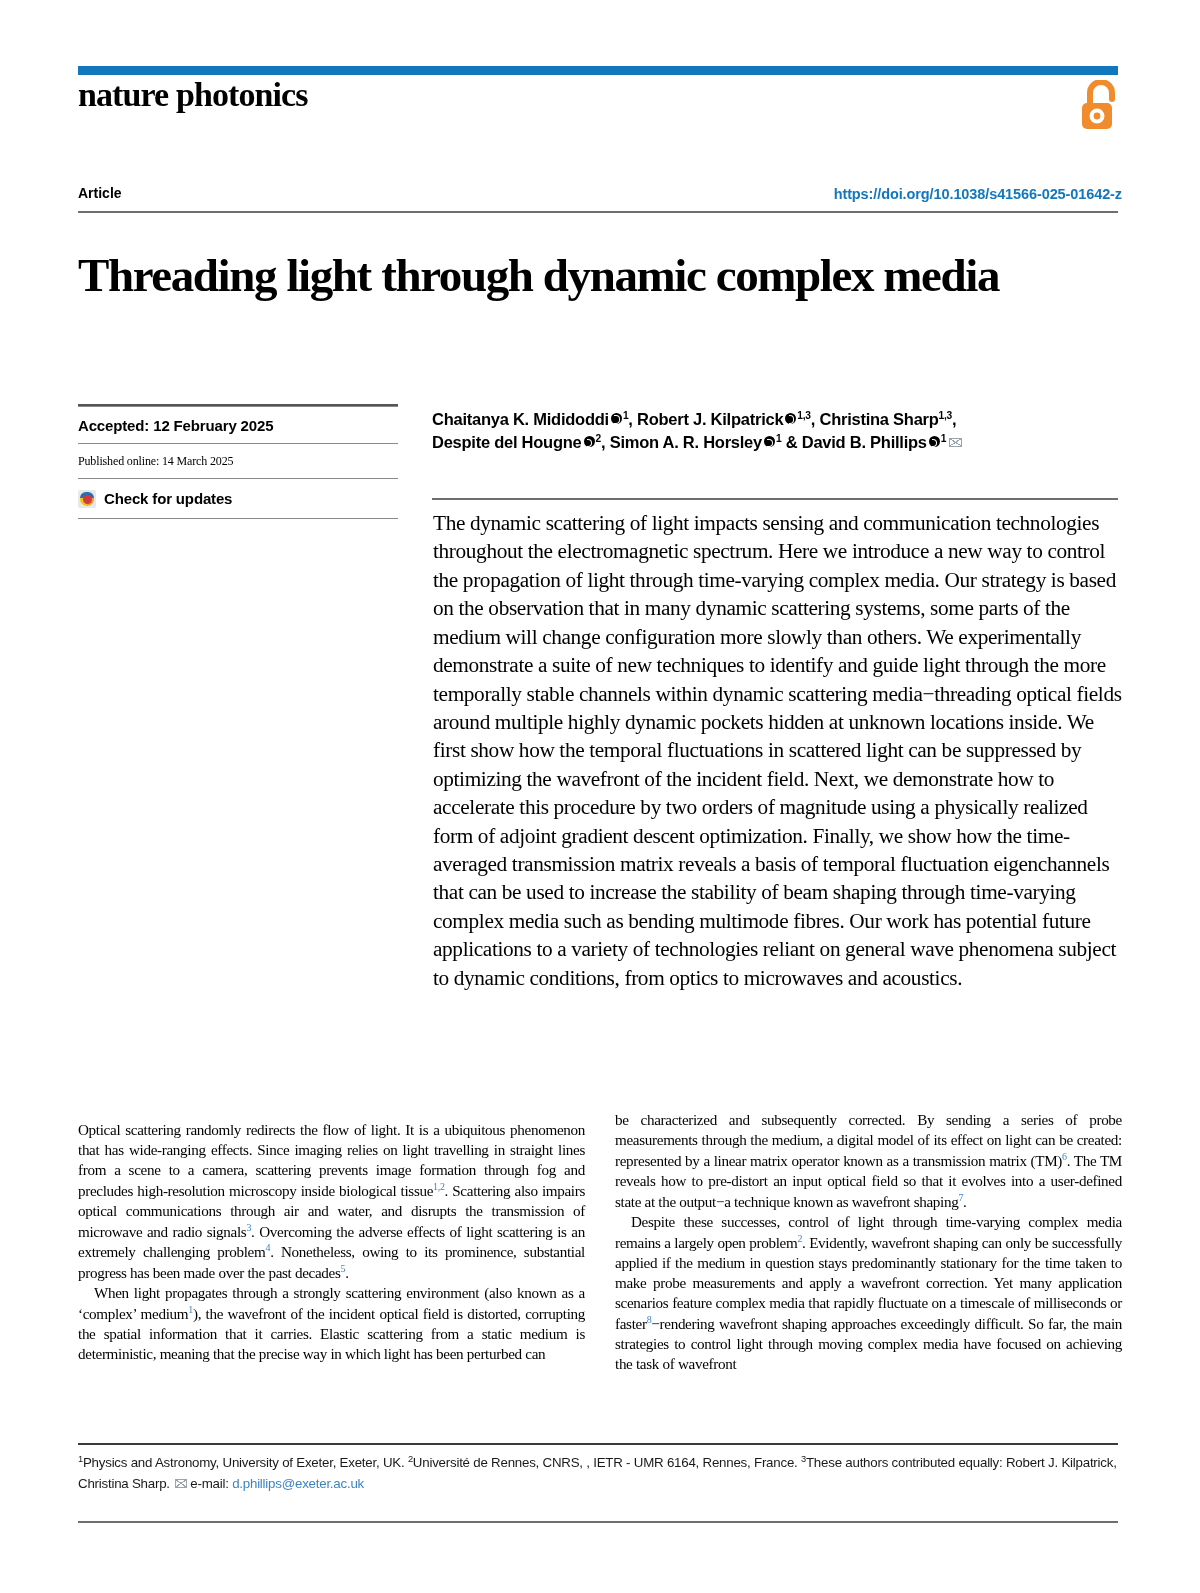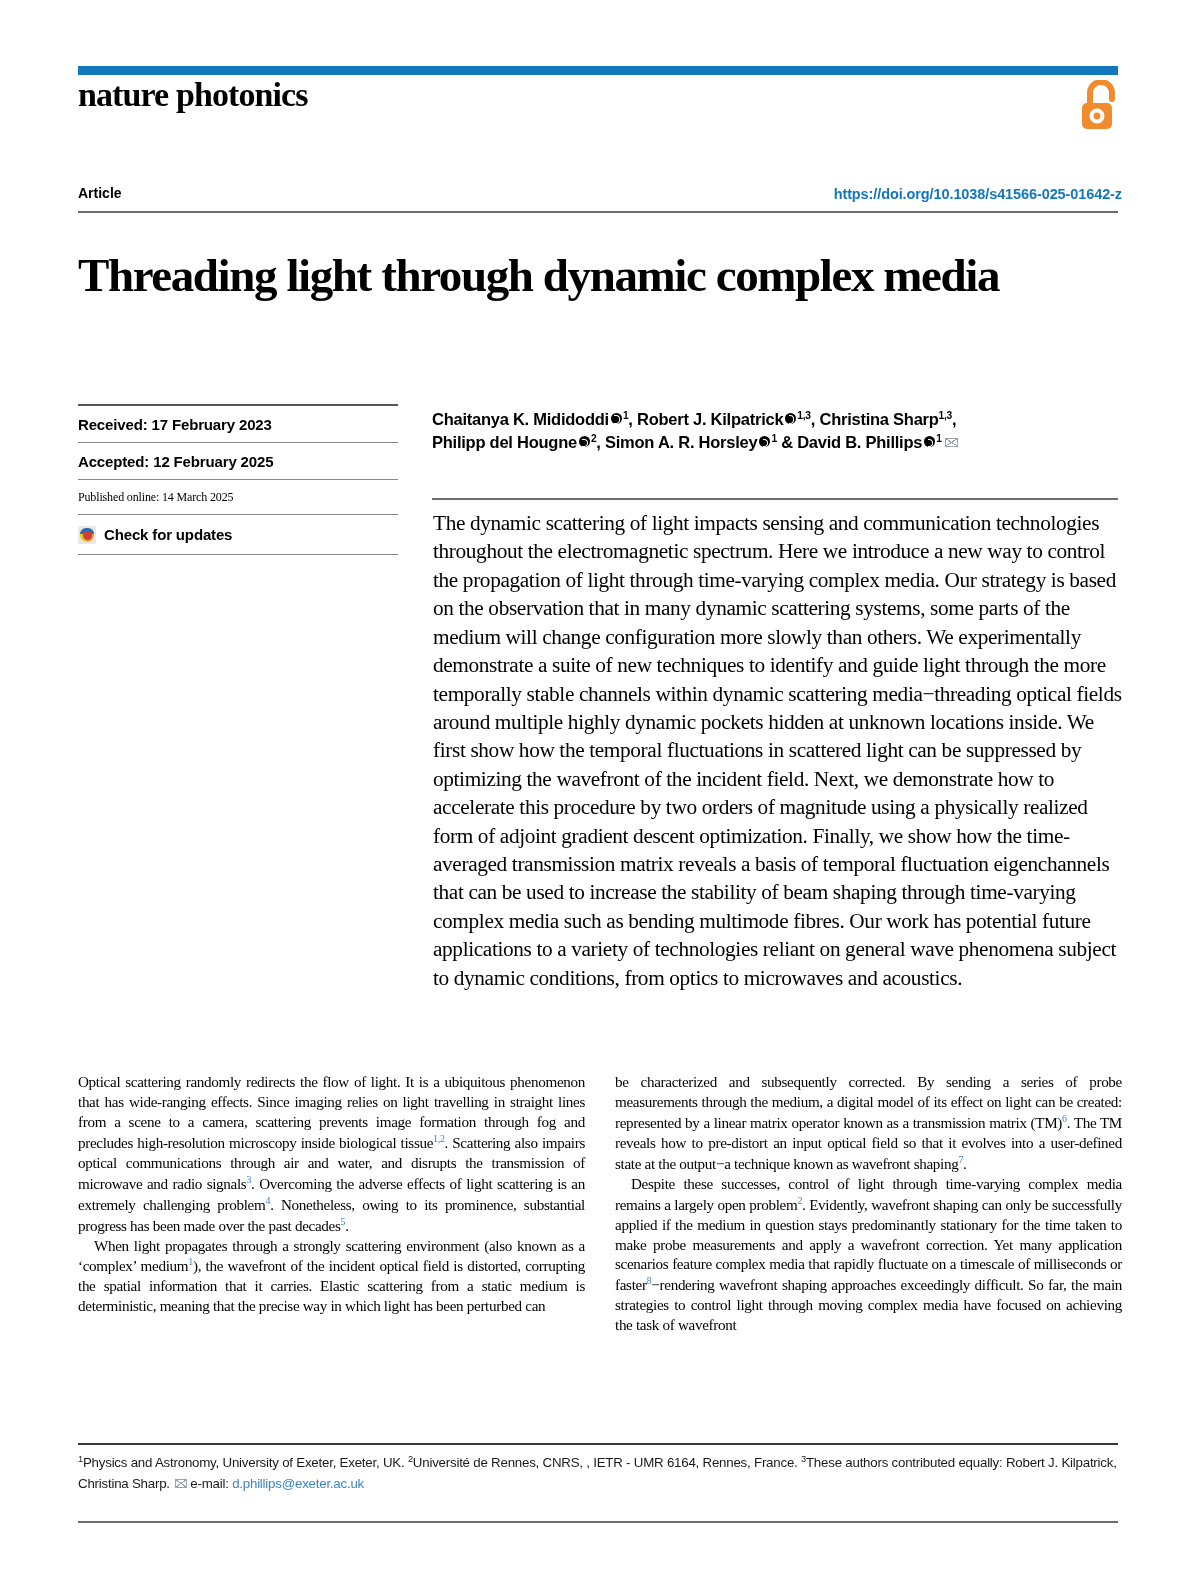--- a/index.html
+++ b/index.html
@@ -141,21 +141,21 @@
     line-height: 1.335;
     color: #000;
     letter-spacing: -0.37px;
     text-align: left;
   }
 
   
   .cols {
     position: absolute; left: 78px; top: 1072px;
     width: 1044px; height: 340px;
-    display: flex; gap: 30px;
+    display: flex; gap: 30px; align-items: center;
   }
   .col { width: 507px; }
   .col p {
     margin: 0;
     font-family: "Liberation Serif", serif;
     font-size: 15.15px;
     line-height: 1.315;
     text-align: justify;
     letter-spacing: -0.33px;
     color: #000;
@@ -221,41 +221,40 @@
   </svg>
 
   <div class="article-label">Article</div>
   <a class="doi-link" href="#">https://doi.org/10.1038/s41566-025-01642-z</a>
   <div class="rule-under-article"></div>
 
   <h1 class="title">Threading light through dynamic complex media</h1>
 
   <div class="meta">
     <div class="rule thick"></div>
-    <div class="meta-item">Received: 17 February 2023</div>
     <div class="rule"></div>
     <div class="meta-item">Accepted: 12 February 2025</div>
     <div class="rule"></div>
     <div class="meta-item serif">Published online: 14 March 2025</div>
     <div class="rule"></div>
     <div class="meta-item updates">
       <span class="crossmark">
         <i class="cm-top"></i>
           <i class="cm-left"></i>
           <i class="cm-right"></i>
           <i class="cm-dot"></i>
       </span>
       <span>Check for updates</span>
     </div>
     <div class="rule"></div>
   </div>
 
   <div class="authors">
     <span>Chaitanya K. Mididoddi</span><span class="orcid"></span><sup>1</sup><span>, Robert J. Kilpatrick</span><span class="orcid"></span><sup>1,3</sup><span>, Christina Sharp</span><sup>1,3</sup><span>,</span><br>
-    <span>Philipp del Hougne</span><span class="orcid"></span><sup>2</sup><span>, Simon A. R. Horsley</span><span class="orcid"></span><sup>1</sup><span> &amp; David B. Phillips</span><span class="orcid"></span><sup>1</sup><span class="env"></span>
+    <span>Despite del Hougne</span><span class="orcid"></span><sup>2</sup><span>, Simon A. R. Horsley</span><span class="orcid"></span><sup>1</sup><span> &amp; David B. Phillips</span><span class="orcid"></span><sup>1</sup><span class="env"></span>
   </div>
 
   <div class="rule-abstract"></div>
 
   <div class="abstract">The dynamic scattering of light impacts sensing and communication technologies throughout the electromagnetic spectrum. Here we introduce a new way to control the propagation of light through time-varying complex media. Our strategy is based on the observation that in many dynamic scattering systems, some parts of the medium will change configuration more slowly than others. We experimentally demonstrate a suite of new techniques to identify and guide light through the more temporally stable channels within dynamic scattering media−threading optical fields around multiple highly dynamic pockets hidden at unknown locations inside. We first show how the temporal fluctuations in scattered light can be suppressed by optimizing the wavefront of the incident field. Next, we demonstrate how to accelerate this procedure by two orders of magnitude using a physically realized form of adjoint gradient descent optimization. Finally, we show how the time-averaged transmission matrix reveals a basis of temporal fluctuation eigenchannels that can be used to increase the stability of beam shaping through time-varying complex media such as bending multimode fibres. Our work has potential future applications to a variety of technologies reliant on general wave phenomena subject to dynamic conditions, from optics to microwaves and acoustics.</div>
 
   <div class="cols">
     <div class="col">
       <p><span>Optical scattering randomly redirects the flow of light. It is a ubiquitous phenomenon that has wide-ranging effects. Since imaging relies on light travelling in straight lines from a scene to a camera, scattering prevents image formation through fog and precludes high-resolution microscopy inside biological tissue</span><sup>1,2</sup><span>. Scattering also impairs optical communications through air and water, and disrupts the transmission of microwave and radio signals</span><sup>3</sup><span>. Overcoming the adverse effects of light scattering is an extremely challenging problem</span><sup>4</sup><span>. Nonetheless, owing to its prominence, substantial progress has been made over the past decades</span><sup>5</sup><span>.</span></p>
       <p><span>When light propagates through a strongly scattering environment (also known as a ‘complex’ medium</span><sup>1</sup><span>), the wavefront of the incident optical field is distorted, corrupting the spatial information that it carries. Elastic scattering from a static medium is deterministic, meaning that the precise way in which light has been perturbed can</span></p>

